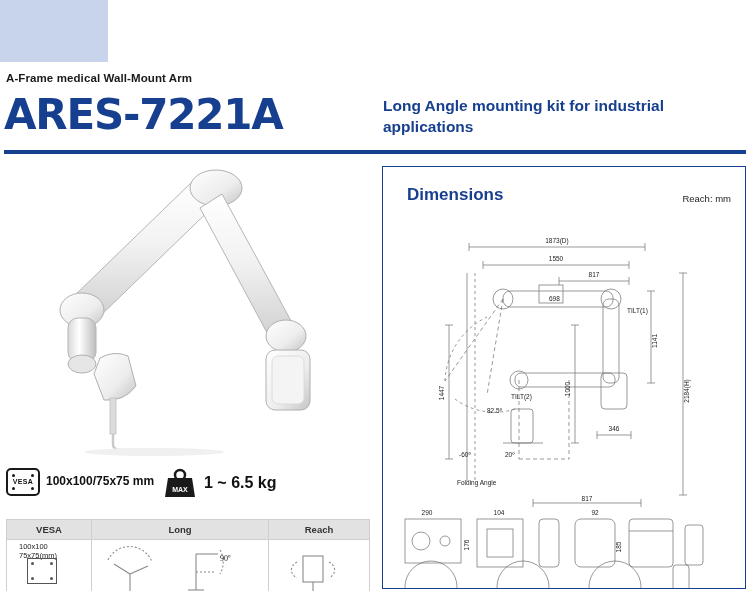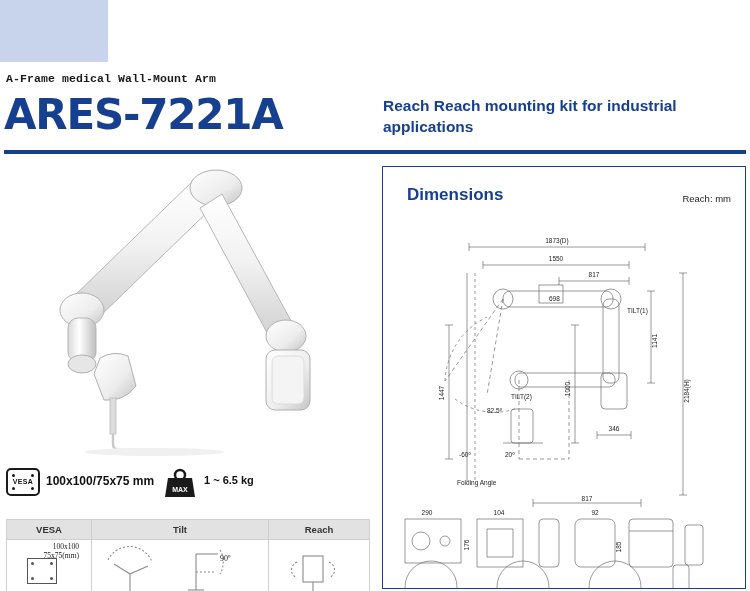--- a/index.html
+++ b/index.html
@@ -28,21 +28,20 @@
 
   
   .subtitle {
     position: absolute;
     left: 6px;
     top: 72px;
     font-size: 11.5px;
     font-weight: bold;
     color: #1a1a1a;
     letter-spacing: 0.1px;
-    font-family: Liberation Mono, monospace;
   }
   .model {
     position: absolute;
     left: 4px;
     top: 90px;
     font-size: 42px;
     font-weight: bold;
     color: #173f8f;
     letter-spacing: -1.2px;
     font-family: "DejaVu Sans", sans-serif;
@@ -125,21 +124,21 @@
     position: absolute;
     left: 155px;
     top: 0px;
     width: 38px;
     height: 34px;
   }
   .weight-label {
     position: absolute;
     left: 198px;
     top: 8px;
-    font-size: 11px;
+    font-size: 16px;
     font-weight: bold;
   }
 
   
   .feature-table {
     position: absolute;
     left: 6px;
     top: 519px;
     width: 364px;
     border-collapse: collapse;
@@ -175,24 +174,23 @@
   .vesa-mini .d.a { left: 3px; top: 3px; }
   .vesa-mini .d.b { right: 3px; top: 3px; }
   .vesa-mini .d.c { left: 3px; bottom: 3px; }
   .vesa-mini .d.e { right: 3px; bottom: 3px; }
   .vesa-size {
     position: absolute;
     left: 12px;
     top: 2px;
     font-size: 7.5px;
     line-height: 1.25;
-    text-align: right;
+    text-align: left;
     width: 60px;
     color: #222;
-    font-family: Liberation Serif, serif;
   }
   .tilt-label-3 {
     position: absolute; left: 128px; top: 14px; font-size: 8px; color: #222; font-family: Liberation Serif, serif;
   }
 
   
   .dim-panel {
     position: absolute;
     left: 382px;
     top: 166px;
@@ -226,21 +224,21 @@
   }
   svg text { font-family: "Liberation Sans", sans-serif; }
 </style>
 </head>
 <body>
 
 <div class="corner-block"></div>
 
 <div class="subtitle">A-Frame medical Wall-Mount Arm</div>
 <div class="model">ARES-7221A</div>
-<div class="tagline">Reach Reach mounting kit for industrial applications</div>
+<div class="tagline">Long Angle mounting kit for industrial applications</div>
 <div class="header-rule"></div>
 
 <div class="product-area">
   <svg class="product-svg" width="366" height="300" viewBox="0 0 366 300">
     <defs>
       <linearGradient id="armGrad" x1="0" y1="0" x2="0" y2="1">
         <stop offset="0%" stop-color="#ffffff"></stop>
         <stop offset="45%" stop-color="#f2f2f2"></stop>
         <stop offset="100%" stop-color="#cfcfcf"></stop>
       </linearGradient>
@@ -296,21 +294,21 @@
       <text x="19" y="26" font-size="7" fill="#ffffff" text-anchor="middle" font-weight="bold">MAX</text>
     </svg>
   </div>
   <div class="weight-label">1 ~ 6.5 kg</div>
 </div>
 
 <table class="feature-table">
   <thead>
     <tr>
       <th style="width:88px">VESA</th>
-      <th style="width:176px">Tilt</th>
+      <th style="width:176px">Long</th>
       <th style="width:100px">Reach</th>
     </tr>
   </thead>
   <tbody>
     <tr>
       <td>
         <div class="cell-inner">
           <div class="vesa-size">
             <span>100x100</span><br>
             <span>75x75(mm)</span>

